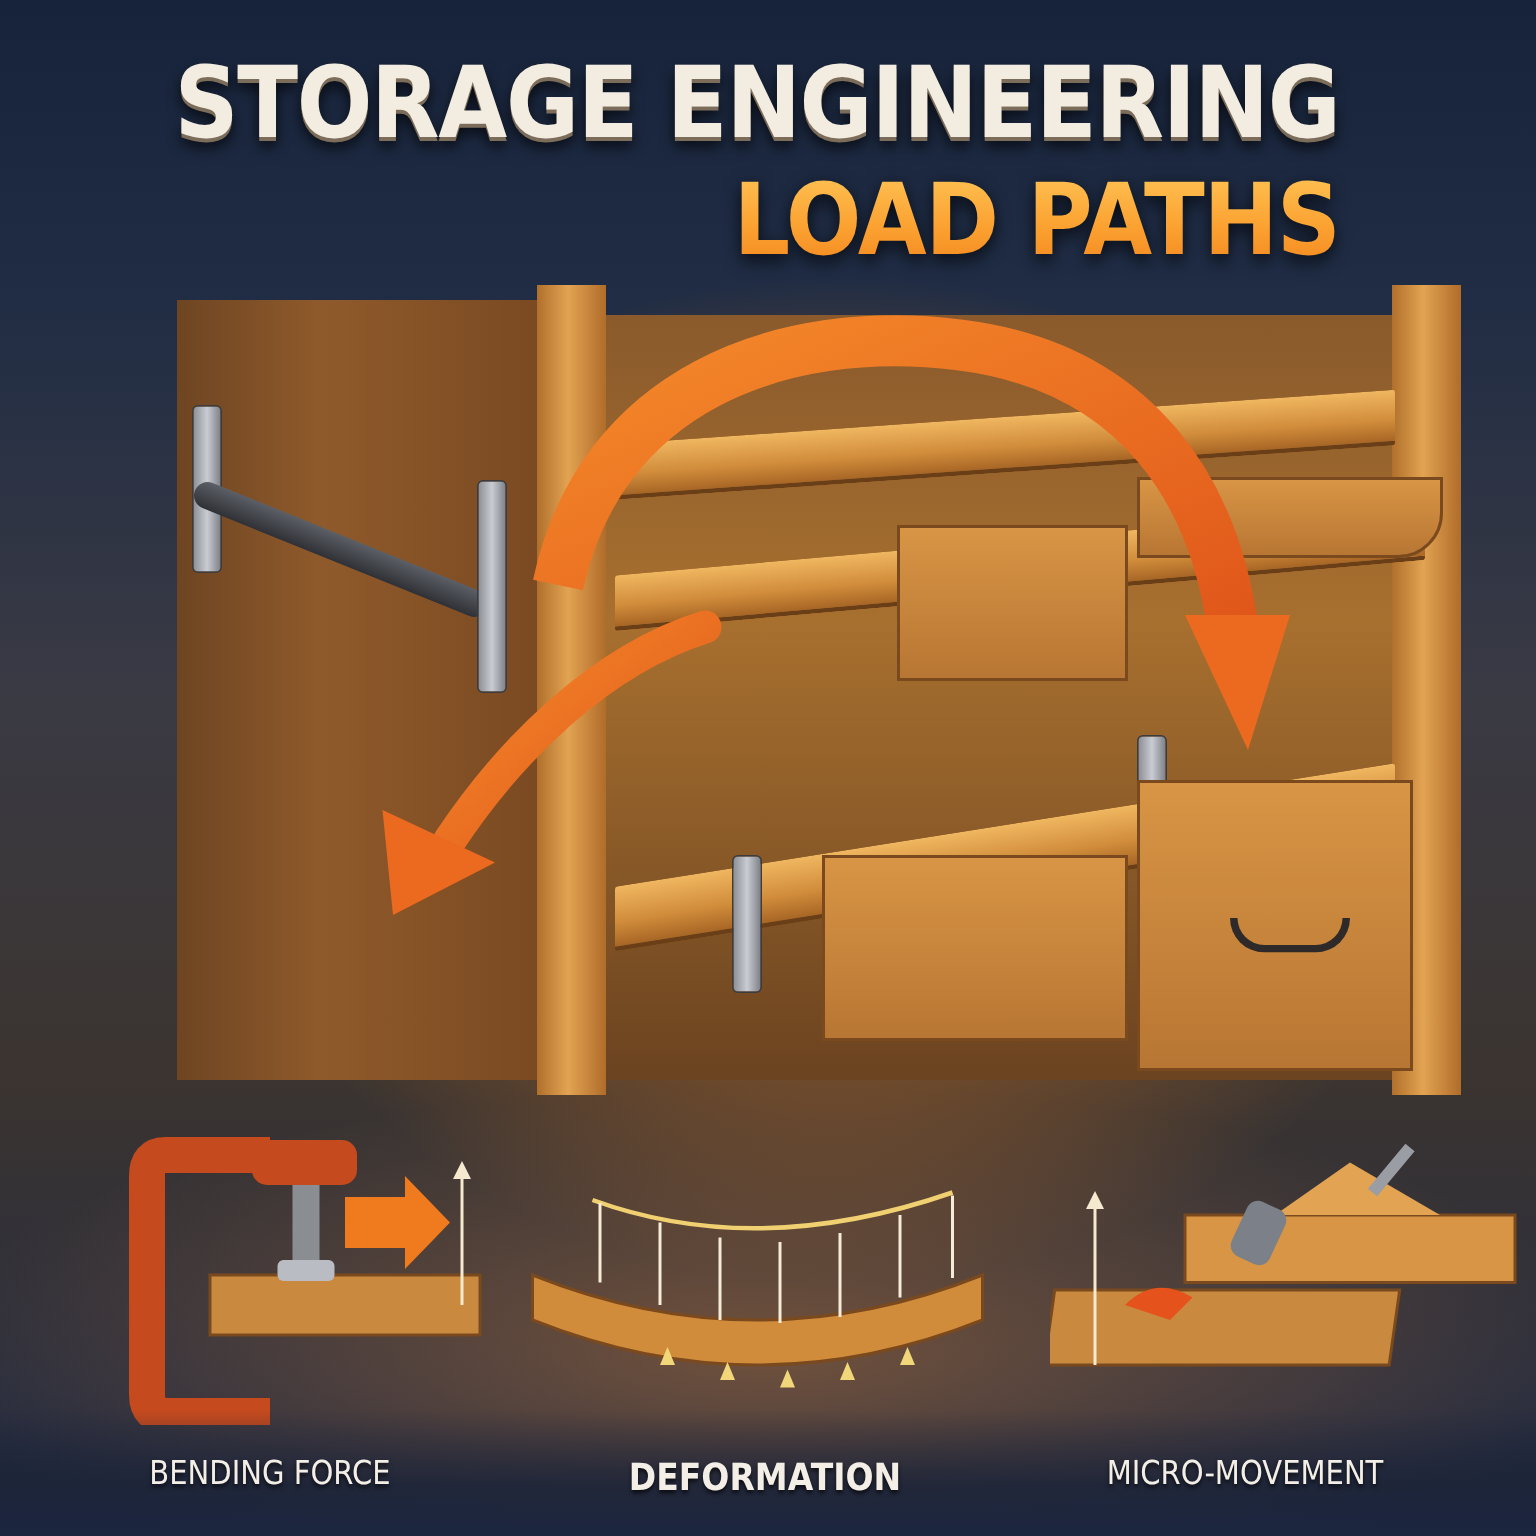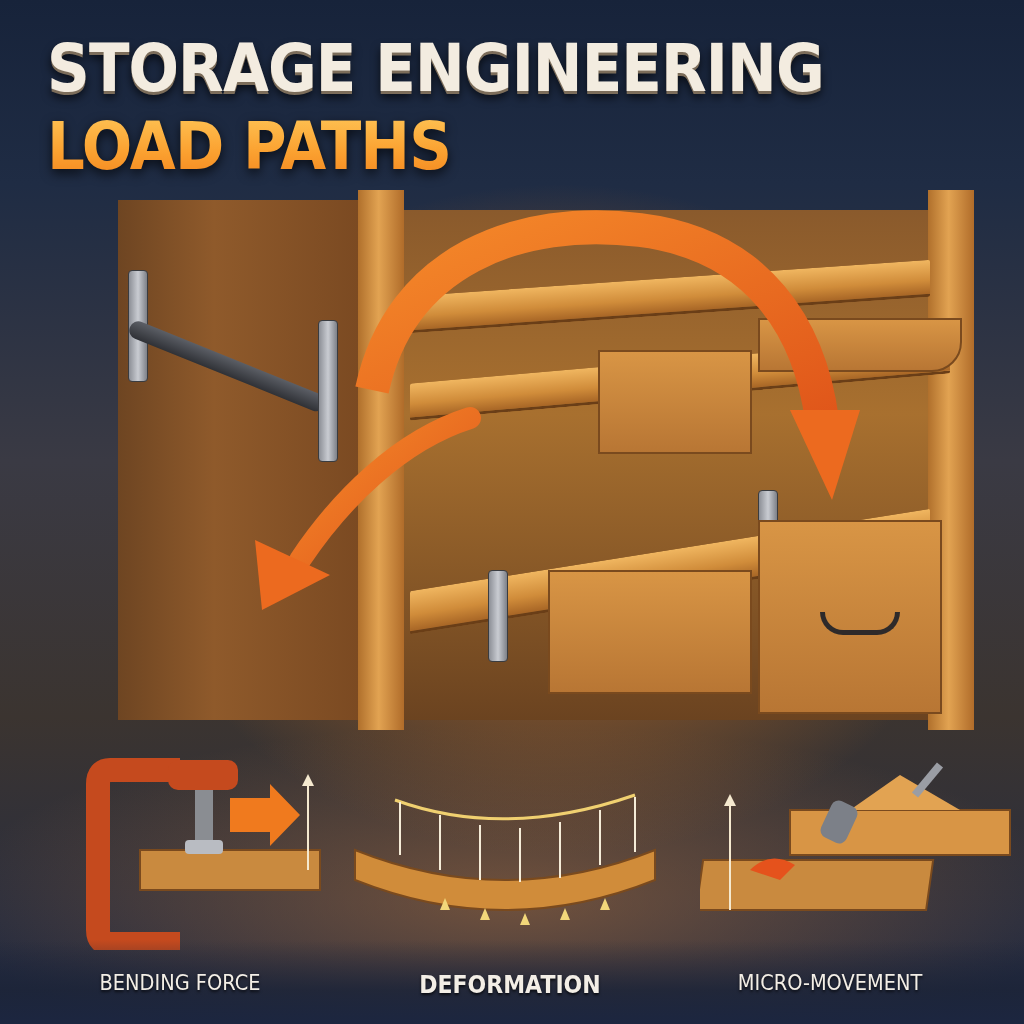--- a/index.html
+++ b/index.html
@@ -9,21 +9,21 @@
     font-family: "Liberation Sans", "DejaVu Sans", sans-serif;
   }
   .stage {
     position: absolute; inset: 0;
     background:
       radial-gradient(ellipse 520px 420px at 560px 520px, rgba(214,140,60,0.85) 0%, rgba(160,96,40,0.55) 45%, rgba(40,38,48,0) 80%),
       radial-gradient(ellipse 700px 220px at 512px 900px, rgba(170,110,60,0.55) 0%, rgba(30,34,50,0) 80%),
       linear-gradient(180deg, #17233a 0%, #1f2c44 18%, #3a3a44 45%, #3b3430 70%, #2a2e3e 90%, #1e2740 100%);
   }
   
-  .title-wrap { position: absolute; top: 30px; left: 0; width: 940px; text-align: left; z-index: 10; }
+  .title-wrap { position: absolute; top: 30px; left: 0; width: 940px; text-align: right; z-index: 10; }
   .title-line1 {
     font-family: "DejaVu Sans", sans-serif; font-weight: bold;
     font-size: 66px; letter-spacing: -1px; line-height: 78px;
     color: #f3ece0;
     text-shadow: 0 3px 0 #7c6d5a, 0 6px 10px rgba(0,0,0,0.7);
     transform: scaleX(0.9);
   }
   .title-line2 {
     font-family: "DejaVu Sans", sans-serif; font-weight: bold;
     font-size: 66px; letter-spacing: -1px; line-height: 78px;

